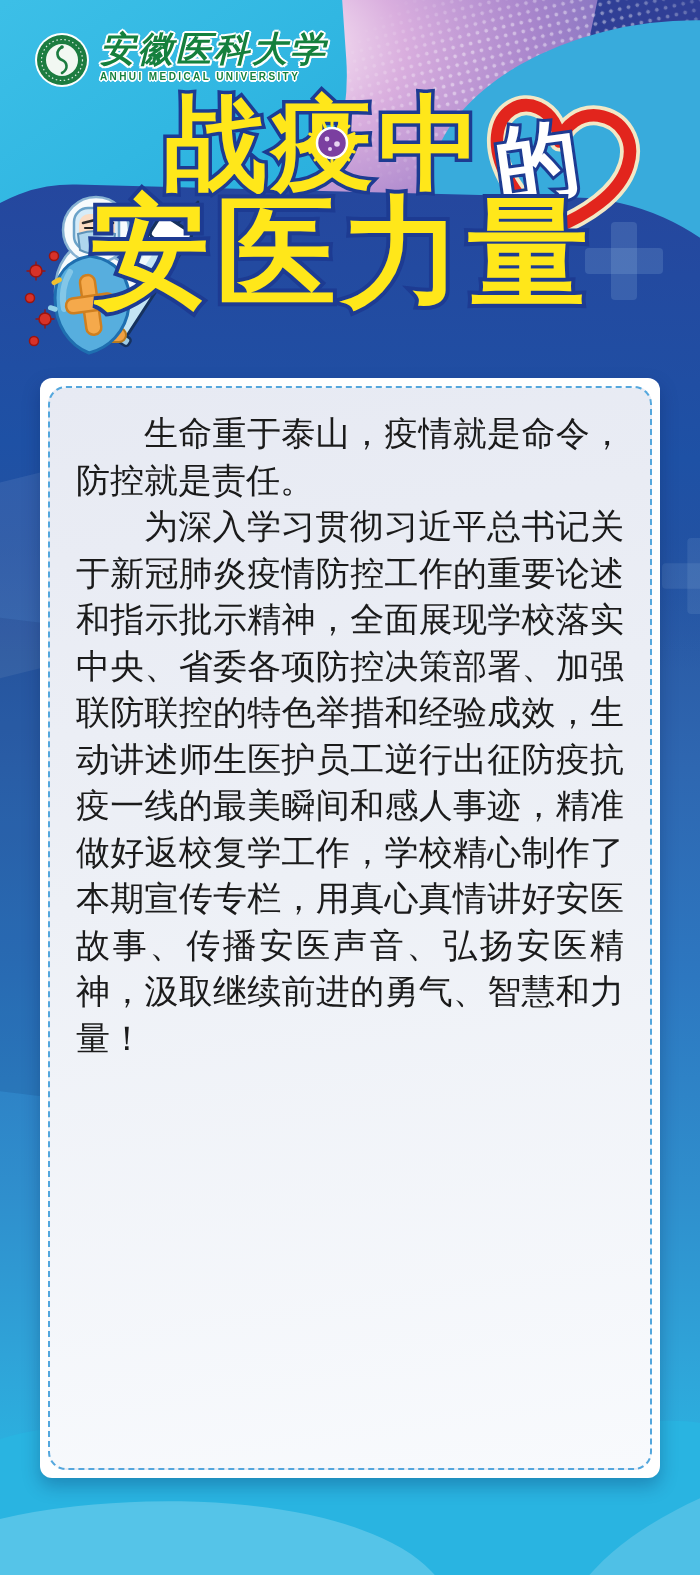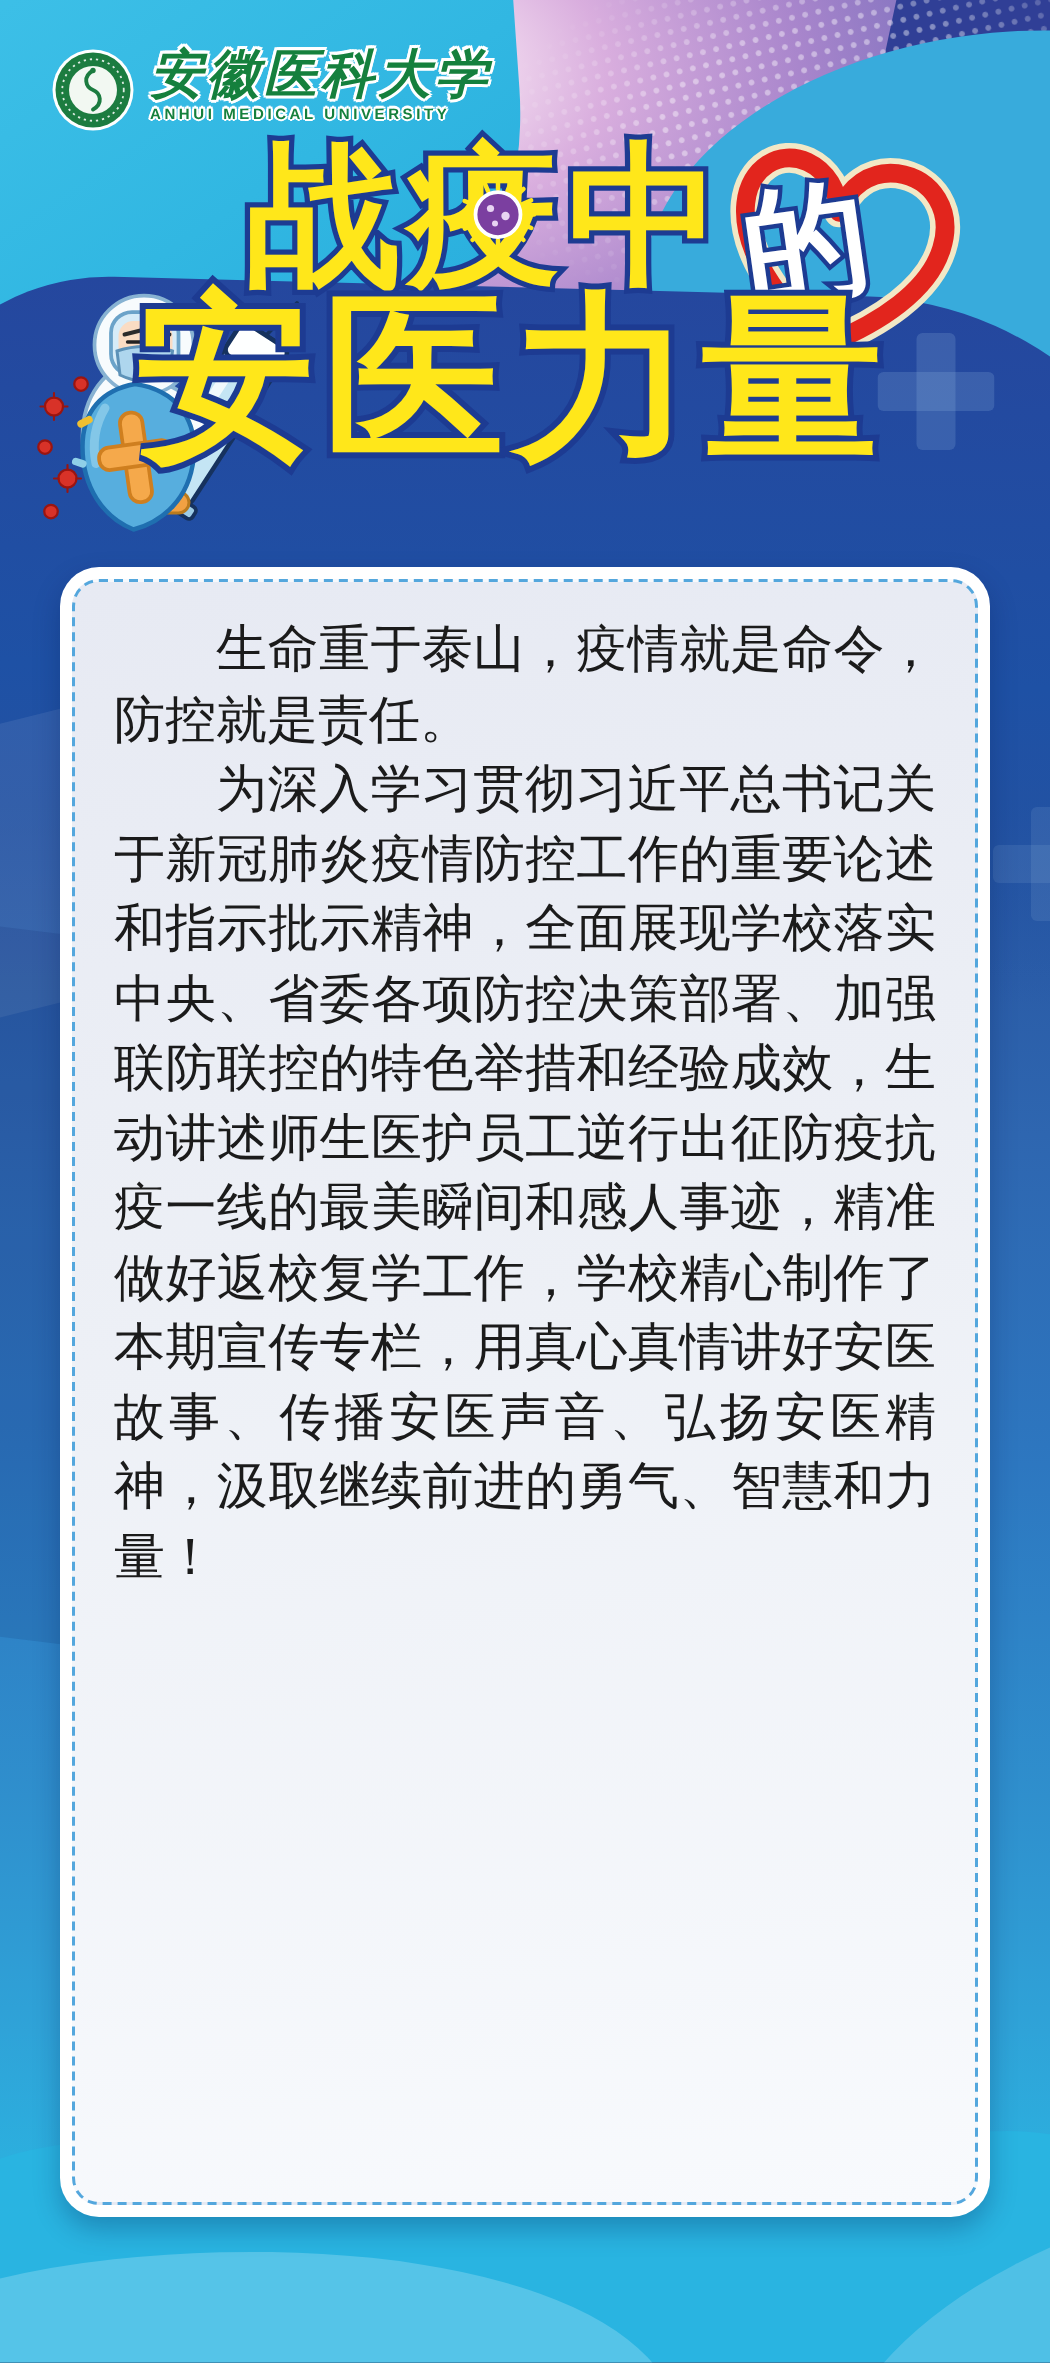--- a/index.html
+++ b/index.html
@@ -62,21 +62,21 @@
     letter-spacing:6px;line-height:1;color:#ffe71a;
     -webkit-text-stroke:8px #1d3b92;paint-order:stroke fill;margin-left:10px;}
   .title-de{left:495px;top:120px;z-index:15;font-size:84px;font-weight:900;line-height:1;
     color:#ffffff;-webkit-text-stroke:6px #1d3b92;paint-order:stroke fill;
     transform:rotate(-8deg);}
   .heart-svg{left:468px;top:80px;z-index:14;}
   .virus-svg{left:306px;top:117px;z-index:16;}
   .mascot-svg{left:20px;top:176px;z-index:13;}
   
   .panel{left:40px;top:378px;width:620px;height:1100px;z-index:20;
-    background:#ffffff;border-radius:26px;
+    background:#ffffff;border-radius:12px;
     box-shadow:0 8px 18px rgba(0,25,80,.28);}
   .panel-inner{position:absolute;left:8px;top:8px;right:8px;bottom:8px;
     border:2.5px dashed #54a7dd;border-radius:18px;box-sizing:border-box;
     background:linear-gradient(172deg,#e7eaf3 0%,#edf0f6 45%,#f8fafd 100%);
     padding:22px 26px;overflow:hidden;}
   .panel-inner p{margin:0;text-indent:2em;font-size:34px;line-height:46.5px;
     color:#1b1b1b;text-align:justify;letter-spacing:0;}
 </style>
 </head>
 <body>

